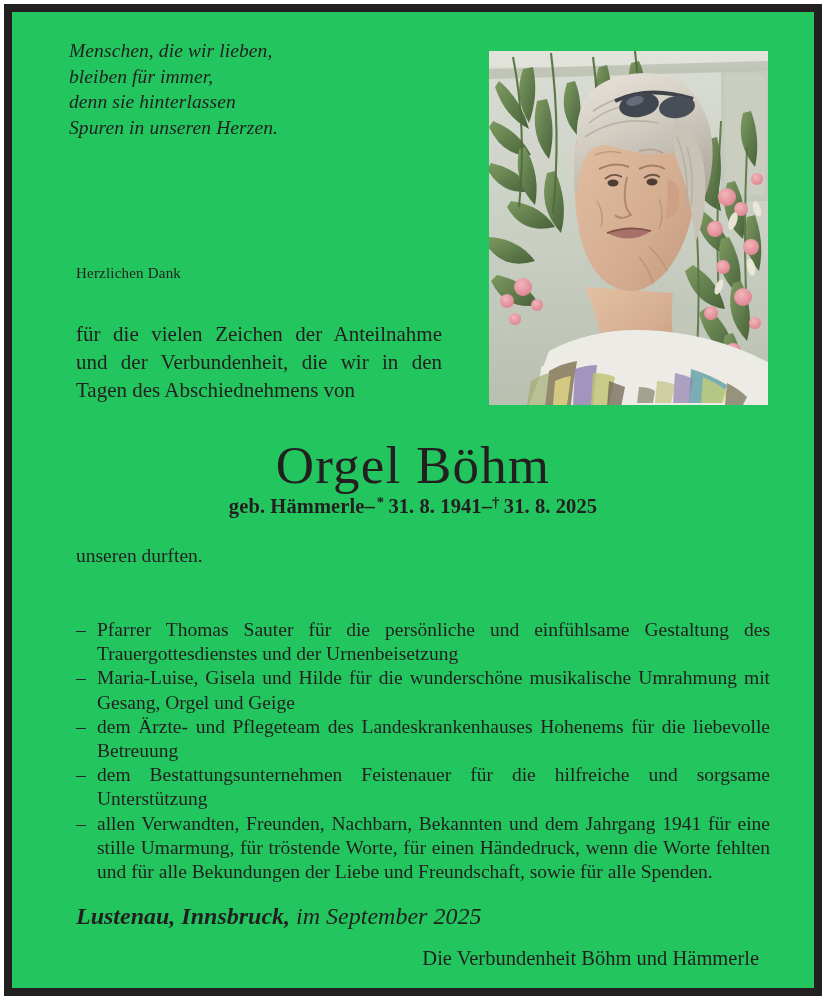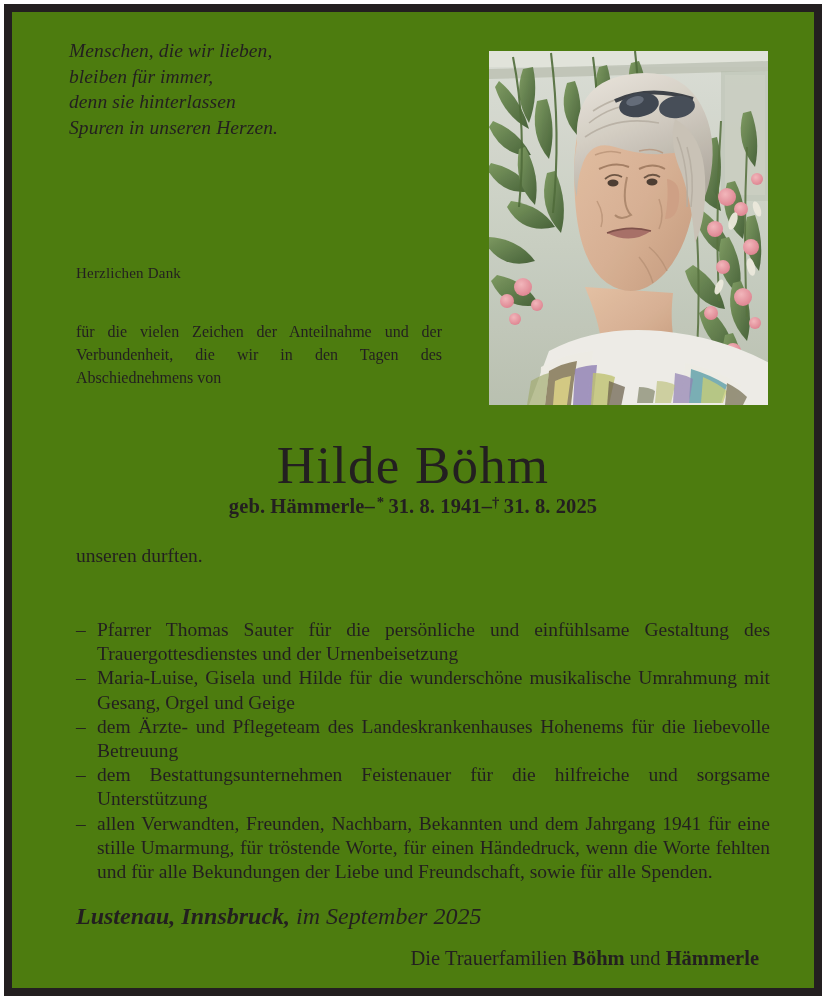--- a/index.html
+++ b/index.html
@@ -24,21 +24,21 @@
     box-sizing: border-box;
     border: 8px solid #231f20;
     background: #ffffff;
   }
 
   .notice-body {
     position: relative;
     width: 100%;
     height: 100%;
     box-sizing: border-box;
-    background: #4d7c0f;
+    background: #22c55e;
   }
 
   
   .quote {
     position: absolute;
     left: 57px;
     top: 26px;
     width: 360px;
     font-style: italic;
     font-size: 19.5px;
@@ -66,22 +66,22 @@
     top: 247px;
     font-size: 15px;
     line-height: 28px;
     letter-spacing: 0.2px;
   }
   .thanks-intro {
     position: absolute;
     left: 64px;
     top: 308px;
     width: 366px;
-    font-size: 16px;
-    line-height: 23px;
+    font-size: 21px;
+    line-height: 28px;
     text-align: justify;
     text-justify: inter-word;
   }
   .thanks-intro .lastline { text-align: left; }
 
   
   .name-block {
     position: absolute;
     left: 0;
     top: 424px;
@@ -155,21 +155,21 @@
   }
   .place-line b { font-weight: bold; }
 
   .family-line {
     position: absolute;
     right: 55px;
     top: 934px;
     font-size: 20.5px;
     line-height: 25px;
   }
-  .family-line b { font-weight: bold; }
+  .family-line b { font-weight: normal; }
 </style>
 </head>
 <body>
 
 <div class="notice-frame">
  <div class="notice-body">
 
   <div class="quote">
     <div>Menschen, die wir lieben,</div>
     <div>bleiben für immer,</div>
@@ -357,21 +357,21 @@
   </div>
 
   <div class="thanks-heading">Herzlichen Dank</div>
   <div class="thanks-intro">
     <span>für die vielen Zeichen der Anteilnahme</span>
     <span>und der Verbundenheit, die wir in</span>
     <span>den Tagen des Abschiednehmens von</span>
   </div>
 
   <div class="name-block">
-    <div class="name">Hilde Böhm</div>
+    <div class="name">Orgel Böhm</div>
     <div class="dates">
       <span>geb. Hämmerle</span><span>–</span> <sup>*</sup> <span>31. 8. 1941</span><span>–</span><sup>†</sup> <span>31. 8. 2025</span>
     </div>
   </div>
 
   <div class="after-name">unseren durften.</div>
 
   <div class="thank-list">
     <div class="thank-item">
       <span class="dash">–</span>
@@ -393,20 +393,20 @@
       <span class="dash">–</span>
       <span>allen Verwandten, Freunden, Nachbarn, Bekannten und dem Jahrgang 1941 für eine stille Umarmung, für tröstende Worte, für einen Händedruck, wenn die Worte fehlten und für alle Bekundungen der Liebe und Freundschaft, sowie für alle Spenden.</span>
     </div>
   </div>
 
   <div class="place-line">
     <b>Lustenau, Innsbruck,</b>
     <span>im September 2025</span>
   </div>
   <div class="family-line">
-    <span>Die Trauerfamilien</span>
+    <span>Die Verbundenheit</span>
     <b>Böhm</b>
     <span>und</span>
     <b>Hämmerle</b>
   </div>
 
  </div>
 </div>
 
 </body></html>

